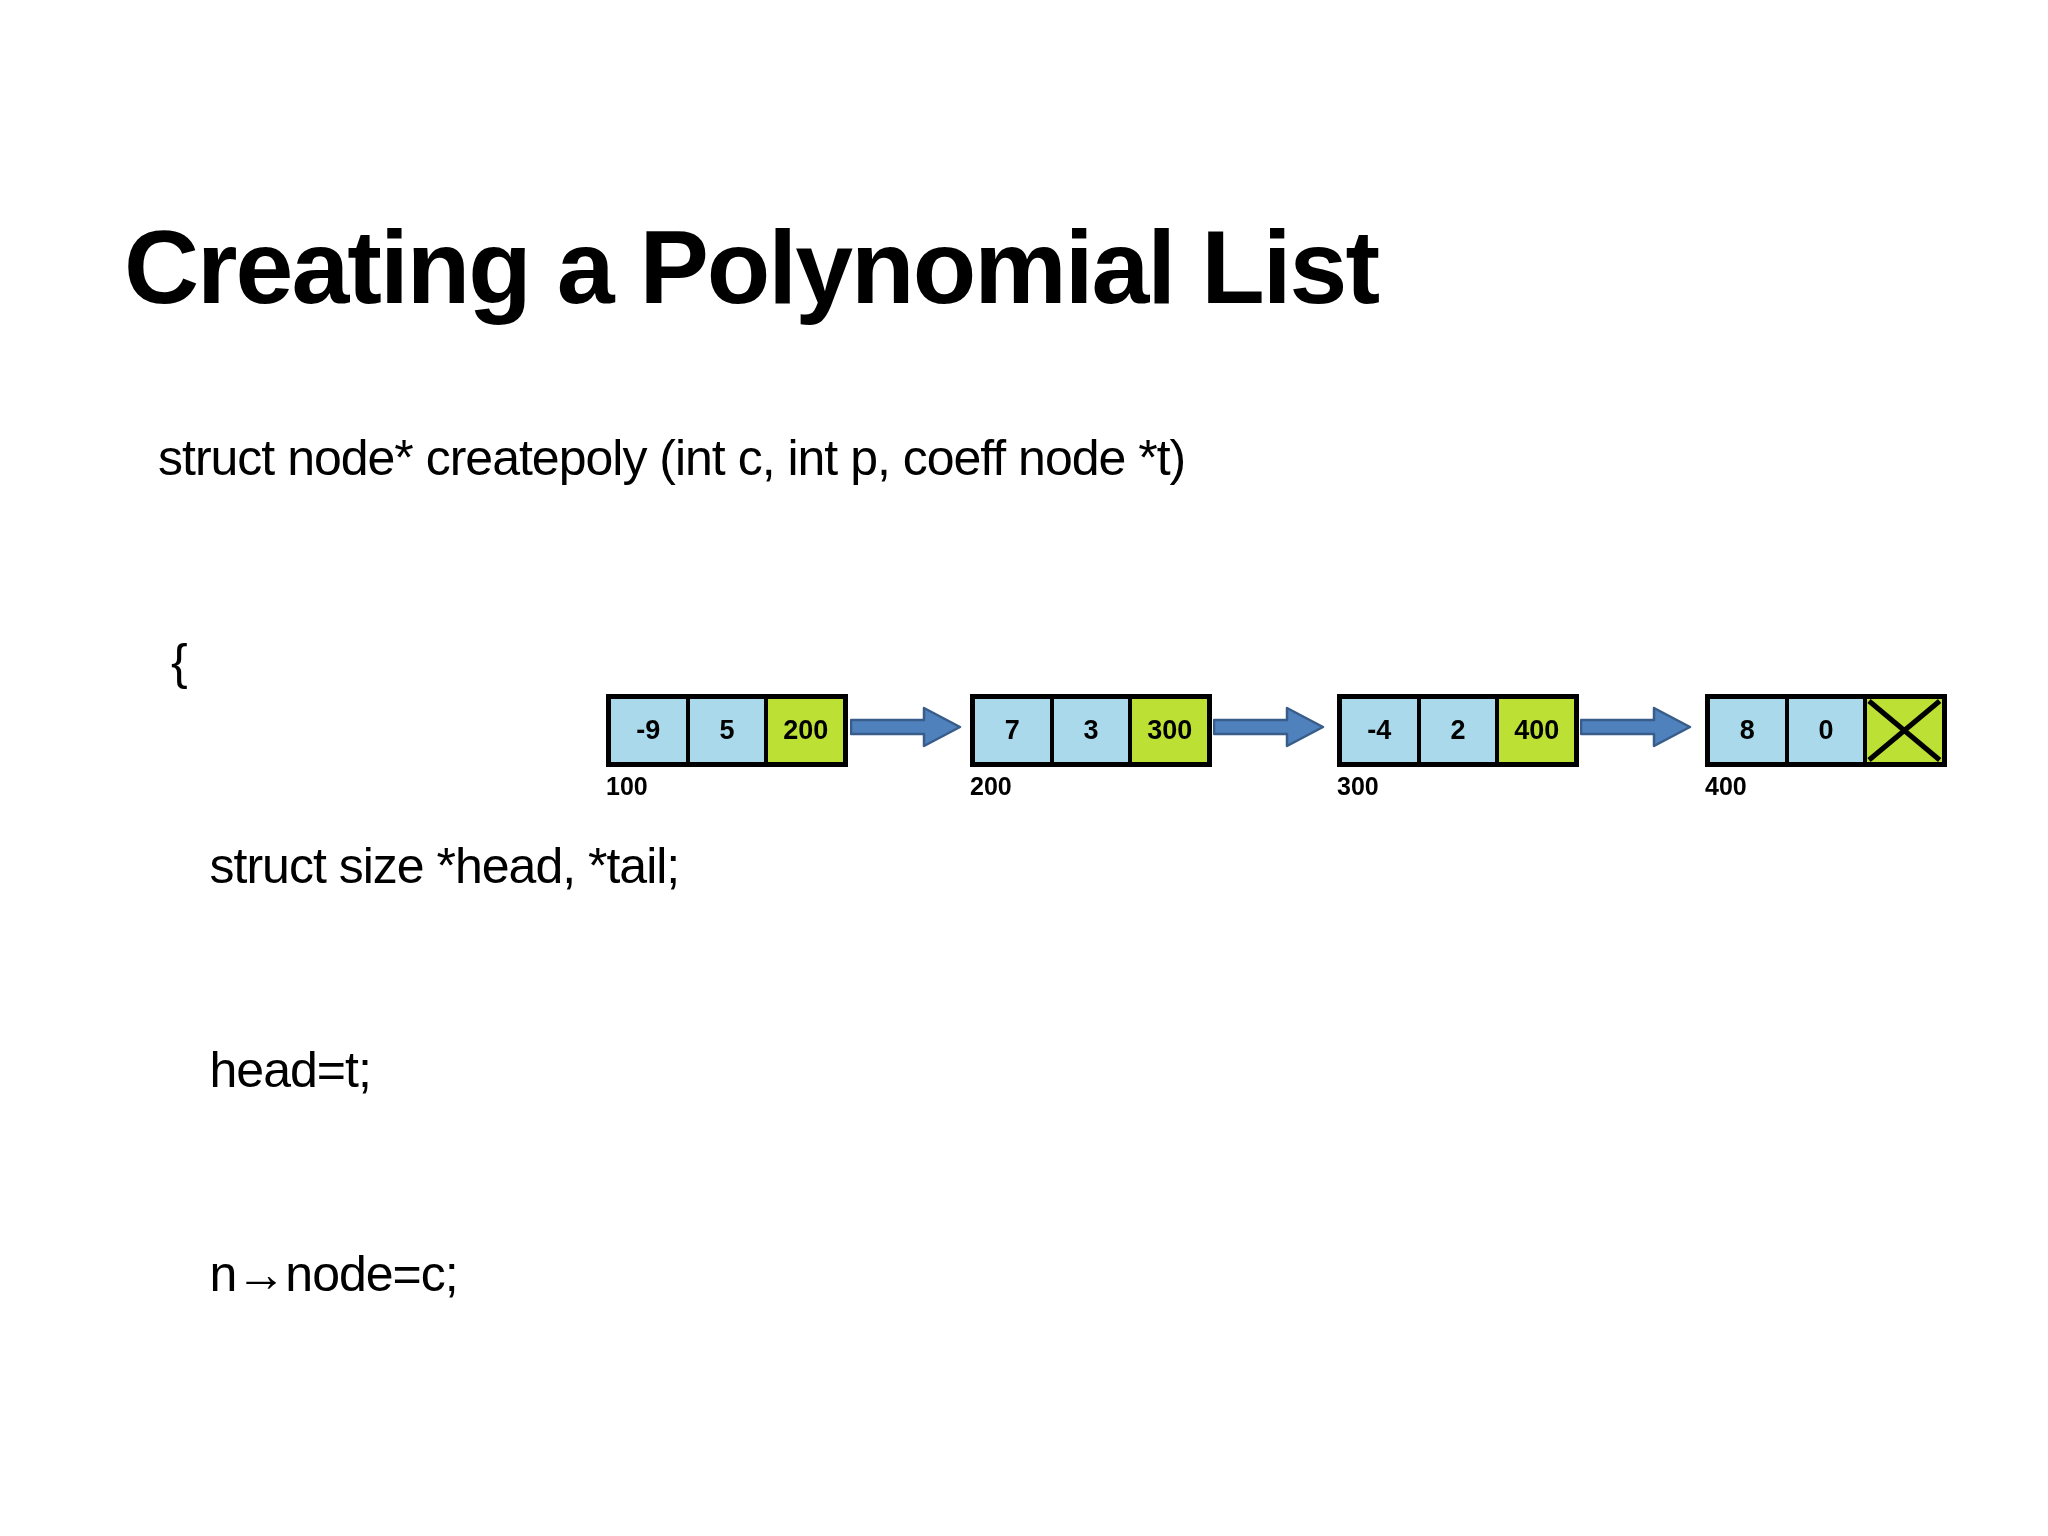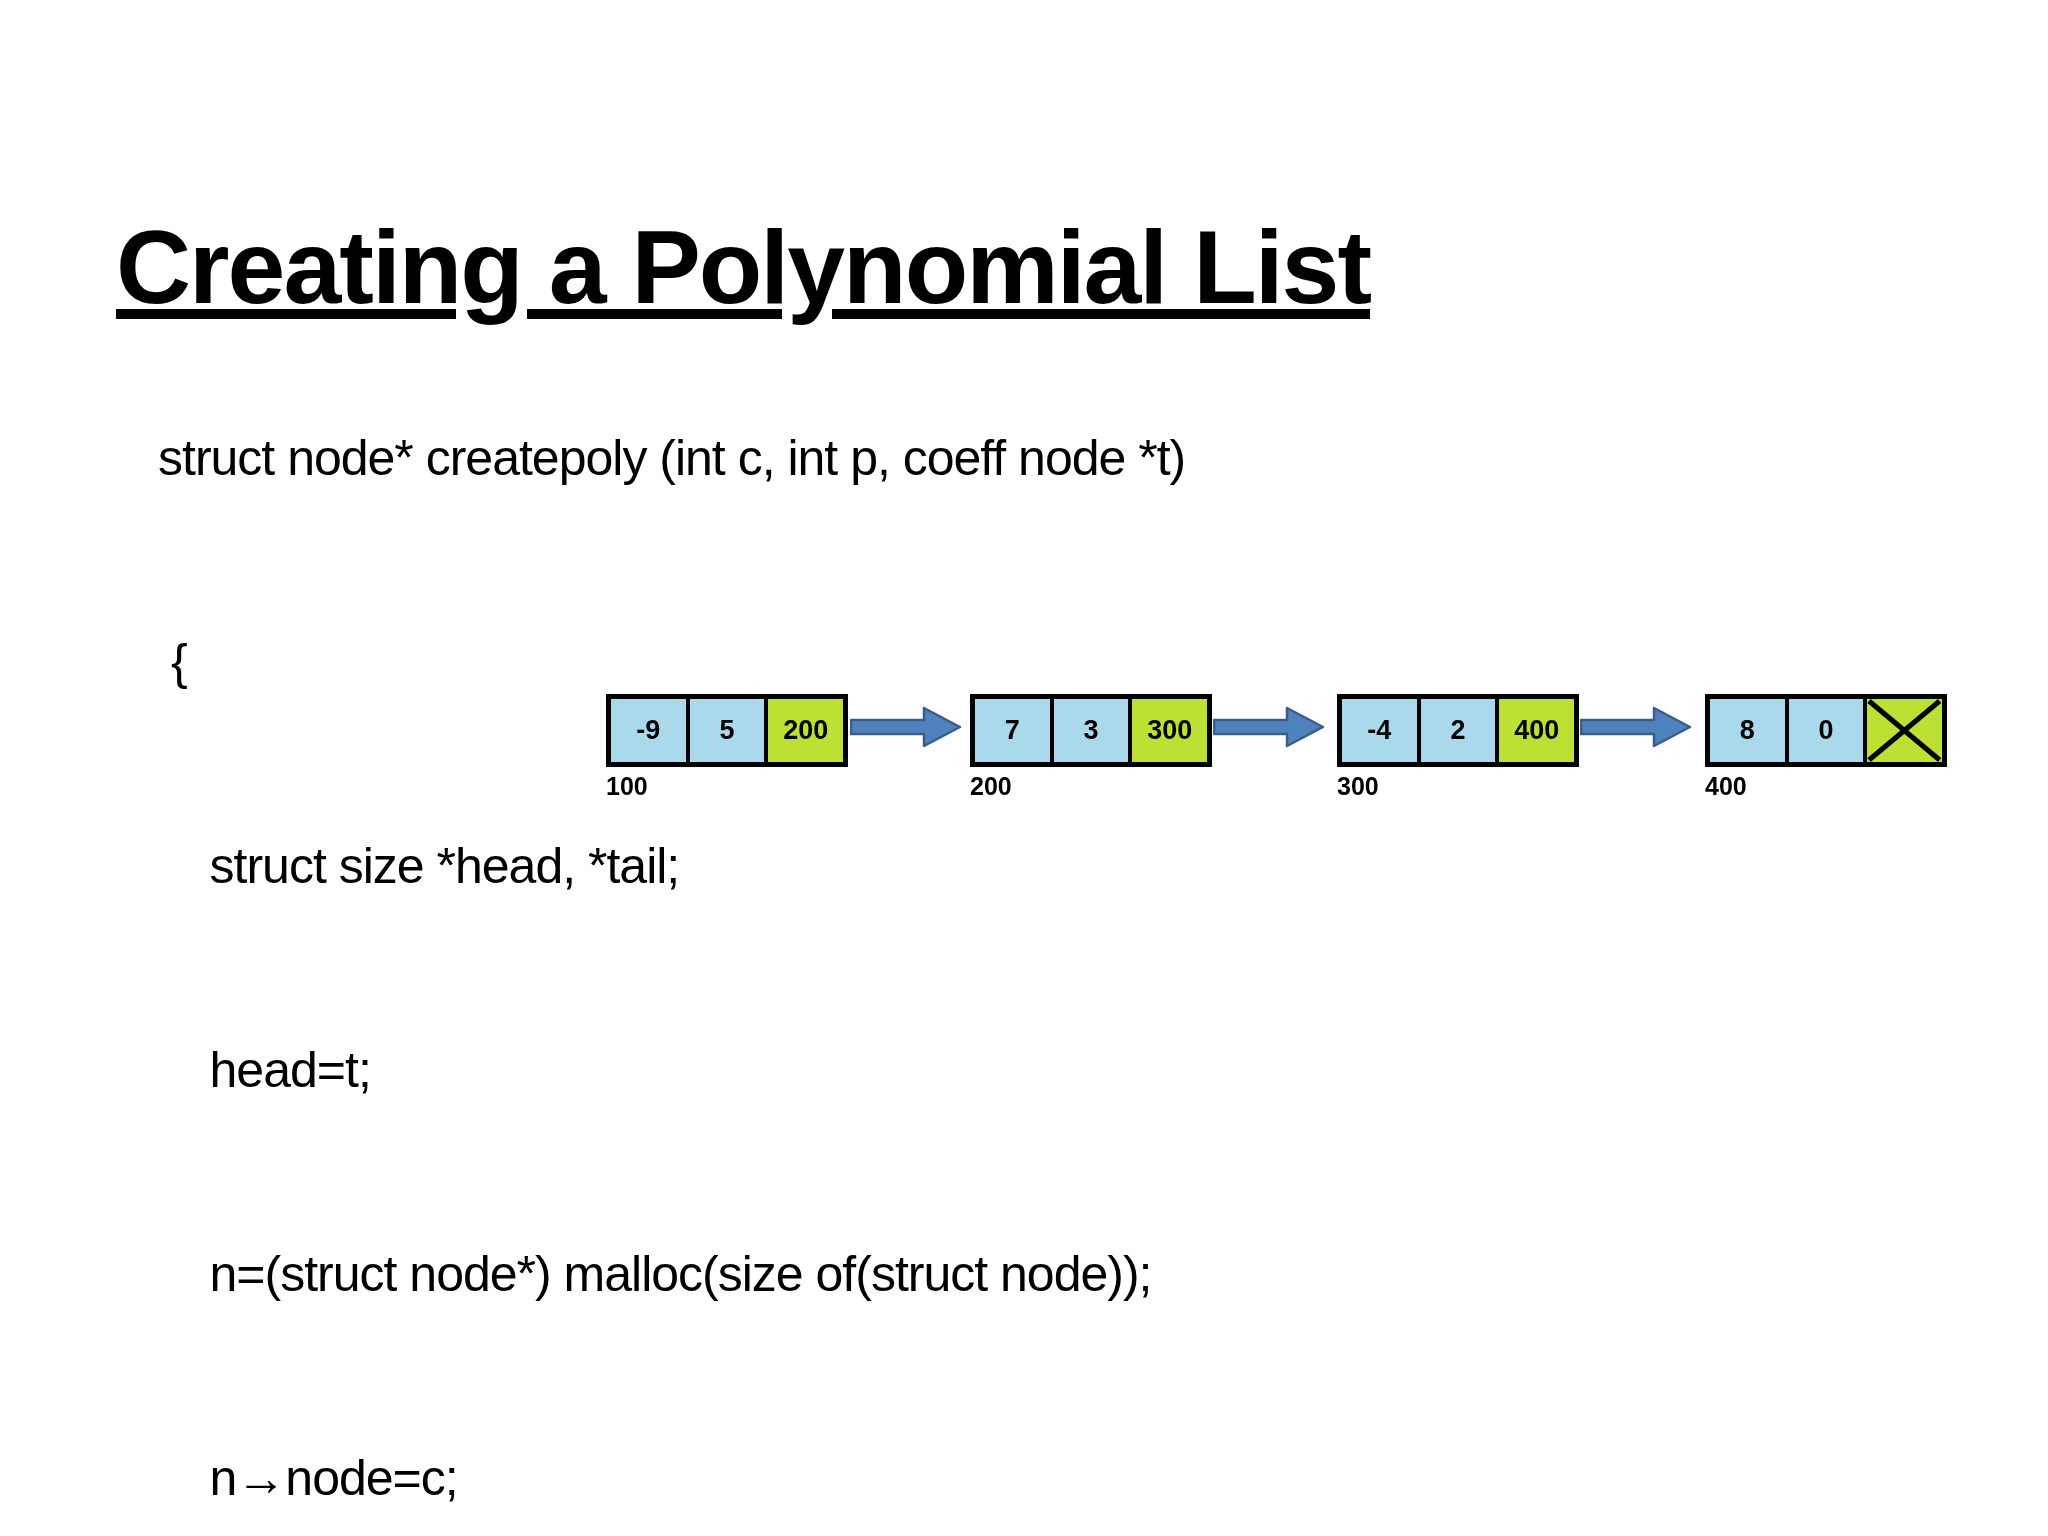--- a/index.html
+++ b/index.html
@@ -7,27 +7,26 @@
     position: relative;
     width: 2048px;
     height: 1536px;
     background: #ffffff;
     color: #000000;
     font-family: "Liberation Sans", sans-serif;
     overflow: hidden;
   }
   .title {
     position: absolute;
-    left: 116px;
+    left: 124px;
     top: 138px;
     font-size: 104px;
     font-weight: bold;
     letter-spacing: -2px;
     white-space: nowrap;
-    text-decoration: underline;
   }
   .code {
     position: absolute;
     left: 158px;
     top: 288px;
     font-size: 50px;
     line-height: 68px;
     letter-spacing: -1px;
     white-space: pre;
   }
@@ -72,21 +71,20 @@
 
 <div class="slide">
 
   <h1 class="title">Creating a Polynomial List</h1>
 
   <div class="code">
     <div class="code-line">struct node* createpoly (int c, int p, coeff node *t)</div>
     <div class="code-line"> {</div>
     <div class="code-line">    struct size *head, *tail;</div>
     <div class="code-line">    head=t;</div>
-    <div class="code-line">    n=(struct node*) malloc(size of(struct node));</div>
     <div class="code-line">    n→node=c;</div>
     
     
     
     
     
     
     
     
     

